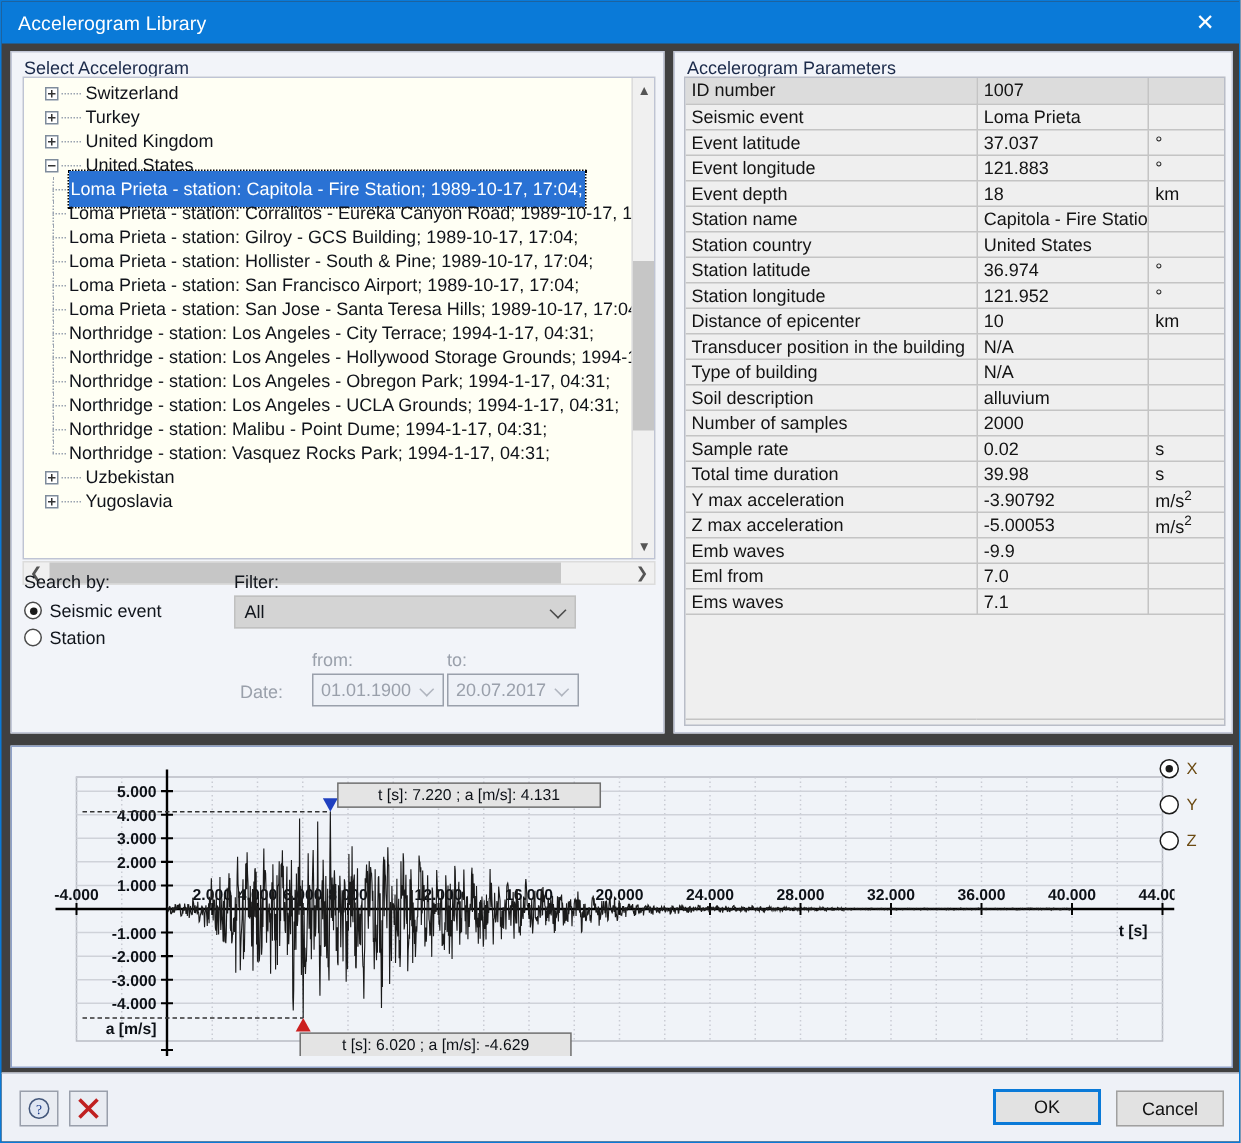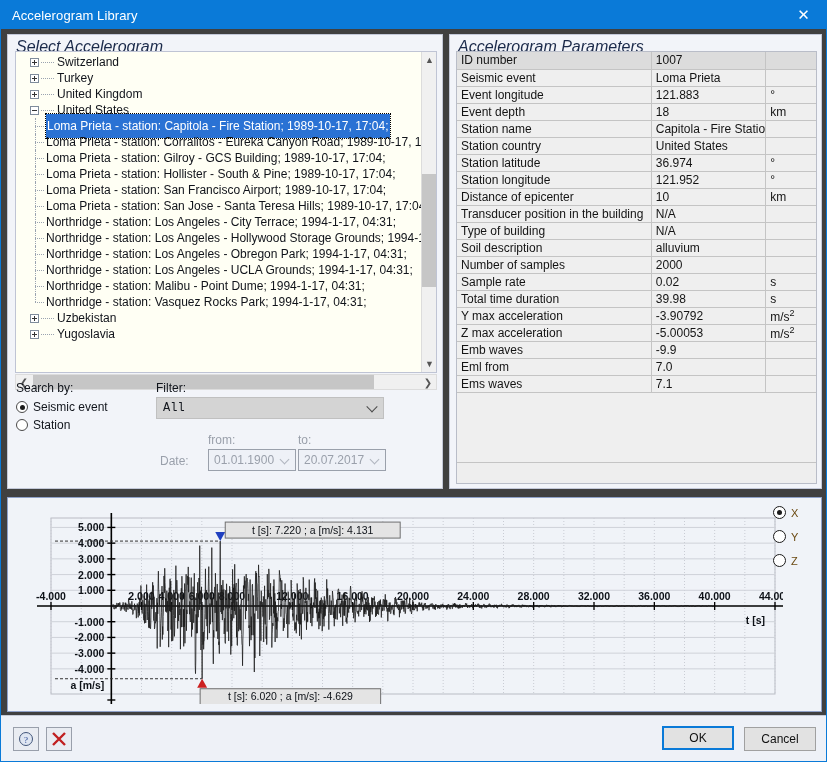--- a/index.html
+++ b/index.html
@@ -39,24 +39,23 @@
 
   
   .panel {
     position: absolute;
     background: #eef1f7;
     border: 1px solid #b7bdd0;
   }
   .panel-title {
     position: absolute;
     top: 3px; left: 8px;
-    font-size: 16px;
+    font-size: 12px;
     color: #1b2a4a;
     background: transparent;
-    font-style: italic;
   }
 
   
   #left-group {
     left: 6px; top: 33px;
     width: 436px; height: 455px;
     border: 1px solid #c3c8d8;
     background: #f2f4f9;
   }
   #tree-wrap {
@@ -368,21 +367,21 @@
     <div class="radio-row" style="left:8px; top:365px;">
       <span class="radio on"></span>
       <span>Seismic event</span>
     </div>
     <div class="radio-row" style="left:8px; top:383px;">
       <span class="radio"></span>
       <span>Station</span>
     </div>
 
     <div class="sec-label" style="left:148px; top:346px;">Filter:</div>
-    <div class="combo" style="left:148px; top:362px; width:228px; height:22px;font-family:Liberation Mono, monospace;">
+    <div class="combo" style="left:148px; top:362px; width:228px; height:22px;">
       <span>All</span>
       <span class="chev"></span>
     </div>
 
     <div class="sec-label" style="left:200px; top:398px; color:#9aa0ab;">from:</div>
     <div class="sec-label" style="left:290px; top:398px; color:#9aa0ab;">to:</div>
     <div class="sec-label" style="left:152px; top:419px; color:#9aa0ab;">Date:</div>
     <div class="datebox" style="left:200px; top:414px; width:88px;">
       <span>01.01.1900</span>
       <span class="chev"></span>
@@ -406,20 +405,25 @@
         <tbody id="params-body">
             <tr class="r0">
               <td class="k">ID number</td>
               <td class="v">1007</td>
               <td class="u"></td>
             </tr>
             <tr>
               <td class="k">Seismic event</td>
               <td class="v">Loma Prieta</td>
               <td class="u"></td>
+            </tr>
+            <tr>
+              <td class="k">Event latitude</td>
+              <td class="v">37.037</td>
+              <td class="u">°</td>
             </tr>
             <tr>
               <td class="k">Event longitude</td>
               <td class="v">121.883</td>
               <td class="u">°</td>
             </tr>
             <tr>
               <td class="k">Event depth</td>
               <td class="v">18</td>
               <td class="u">km</td>

